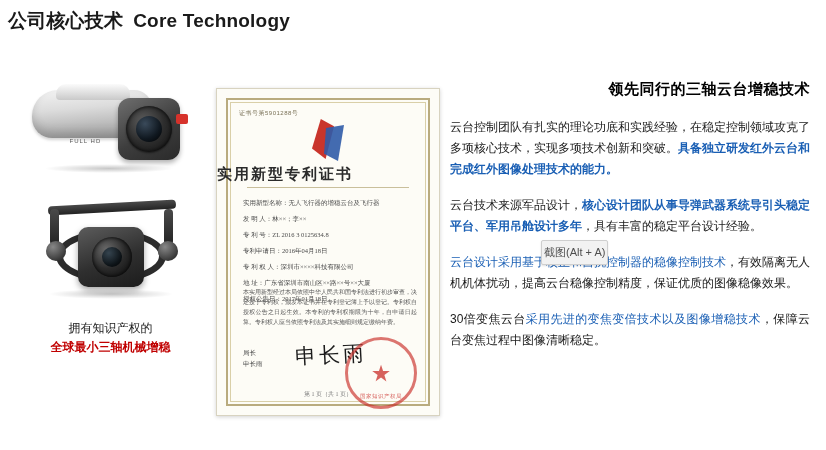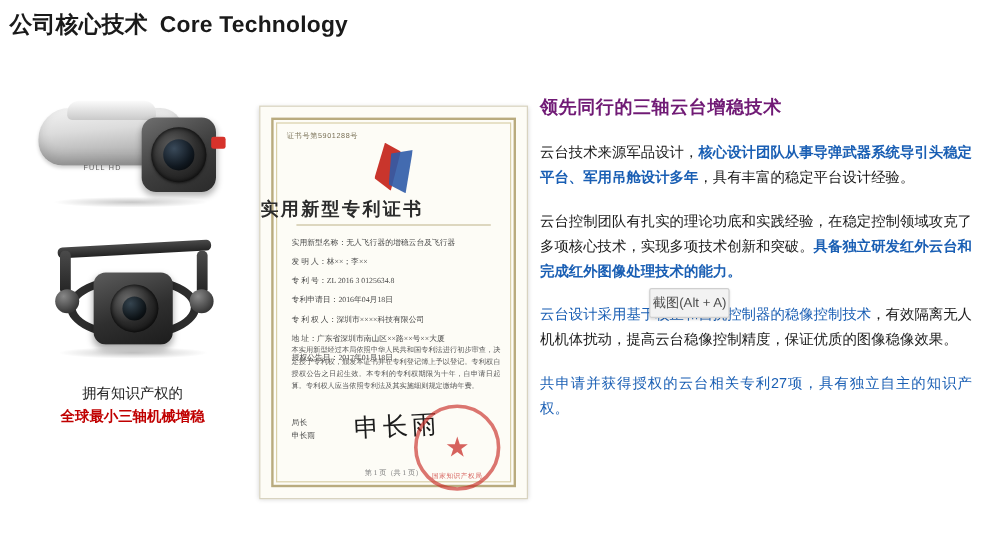--- a/index.html
+++ b/index.html
@@ -363,24 +363,24 @@
   }
 
   
   #right-col {
     position: absolute;
     left: 450px;
     top: 80px;
     width: 360px;
   }
   #right-title {
-    color: #701a75;
+    color: #000000;
     font-size: 15px;
     font-weight: bold;
-    text-align: left;
+    text-align: right;
     letter-spacing: 0.5px;
     margin-bottom: 18px;
   }
   .para {
     font-size: 12px;
     line-height: 21px;
     color: #1a1a1a;
     margin-bottom: 15px;
     text-align: justify;
   }
@@ -493,30 +493,30 @@
     <span class="txt">国家知识产权局</span>
   </div>
 
   <div class="cert-footer">第 1 页（共 1 页）</div>
 </div>
 
 <div id="right-col">
   <div id="right-title">领先同行的三轴云台增稳技术</div>
 
   <div class="para">
+    <span>云台控制团队有扎实的理论功底和实践经验，在稳定控制领域攻克了多项核心技术，实现多项技术创新和突破。</span><span class="em-blue-b">具备独立研发红外云台和完成红外图像处理技术的能力。</span>
+  </div>
+
+  <div class="para">
     <span>云台技术来源军品设计，</span><span class="em-blue-b">核心设计团队从事导弹武器系统导引头稳定平台、军用吊舱设计多年</span><span>，具有丰富的稳定平台设计经验。</span>
-  </div>
-
-  <div class="para">
-    <span>云台控制团队有扎实的理论功底和实践经验，在稳定控制领域攻克了多项核心技术，实现多项技术创新和突破。</span><span class="em-blue-b">具备独立研发红外云台和完成红外图像处理技术的能力。</span>
   </div>
 
   <div class="para">
     <span class="em-blue">云台设计采用基于校正和自抗控制器的稳像控制技术</span><span>，有效隔离无人机机体扰动，提高云台稳像控制精度，保证优质的图像稳像效果。</span>
   </div>
 
-
-  <div class="para all-blue">
-    <span>共申请并获得授权的云台相关专利27项，具有独立自主的知识产权。</span>
-  </div>
+  <div class="para">
+    <span>30倍变焦云台</span><span class="em-blue">采用先进的变焦变倍技术以及图像增稳技术</span><span>，保障云台变焦过程中图像清晰稳定。</span>
+  </div>
+
 </div>
 
 <div id="screenshot-tooltip">截图(Alt + A)</div>
 
 </body></html>

